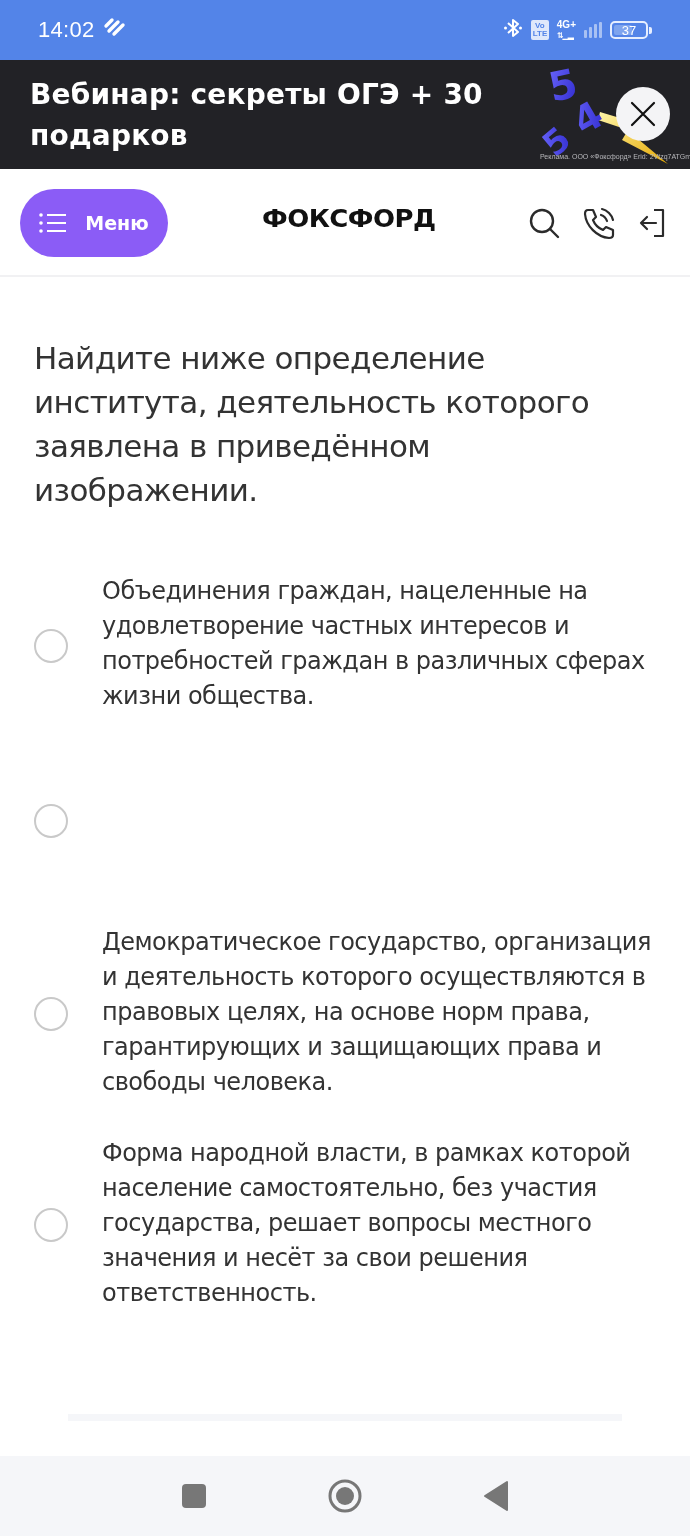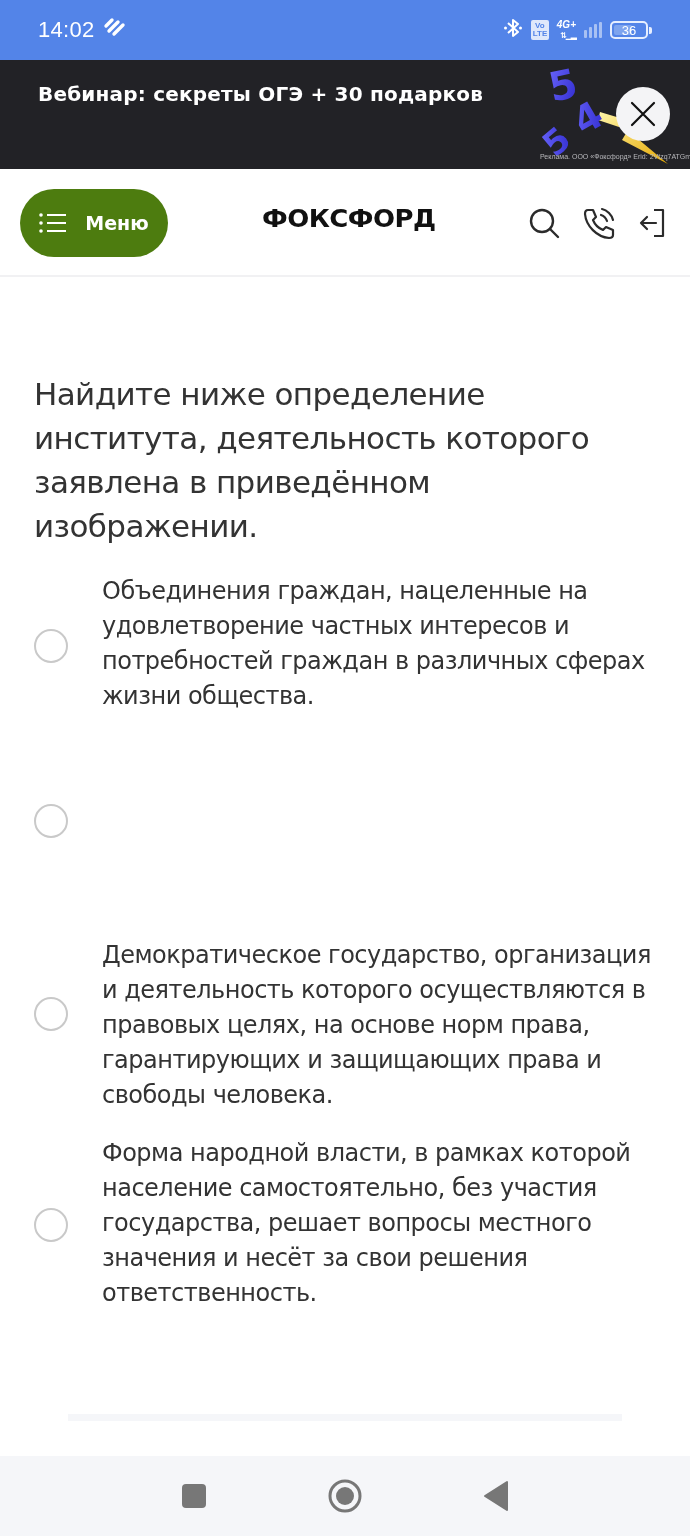--- a/index.html
+++ b/index.html
@@ -13,21 +13,21 @@
       display: flex; align-items: center; justify-content: space-between;
       padding: 0 38px 0 38px;
     }
     .status-left { display: flex; align-items: center; gap: 8px; font-size: 22px; }
     .status-time { font-family: "Liberation Sans", sans-serif; font-size: 22px; letter-spacing: 0.3px; }
     .status-right { display: flex; align-items: center; gap: 8px; }
     .volte {
       background: #dfe8fb; color: #5384e8; font-size: 8px; font-weight: bold;
       line-height: 8px; padding: 2px 2px; border-radius: 2px; text-align: center; width: 18px;
     }
-    .net { font-size: 10px; font-weight: bold; line-height: 10px; text-align: right; font-style: italic; }
+    .net { font-size: 10px; font-weight: bold; line-height: 10px; text-align: left; }
     .signal { display: flex; align-items: flex-end; gap: 2px; height: 16px; }
     .signal span { width: 3px; background: #a8c1f3; border-radius: 1px; }
     .battery {
       display: flex; align-items: center;
     }
     .battery-body {
       width: 38px; height: 18px; border: 2px solid #e6eeff; border-radius: 5px;
       display: flex; align-items: center; justify-content: center;
       font-size: 13px; color: #ffffff; position: relative;
     }
@@ -36,55 +36,55 @@
     }
     .battery-text { position: relative; z-index: 1; }
     .battery-cap { width: 3px; height: 7px; background: #e6eeff; margin-left: 1px; border-radius: 0 2px 2px 0; }
 
     
     .ad-banner {
       position: absolute; left: 0; top: 60px; width: 690px; height: 109px;
       background: #222226; overflow: hidden;
     }
     .ad-title {
-      position: absolute; left: 38px; top: 14px; width: 520px;
-      color: #ffffff; font-weight: bold; font-size: 20px; line-height: 41px;
+      position: absolute; left: 30px; top: 14px; width: 520px;
+      color: #ffffff; font-weight: bold; font-size: 28px; line-height: 41px;
       font-family: "DejaVu Sans", sans-serif; letter-spacing: 0.2px;
     }
     .ad-art { position: absolute; left: 540px; top: 0; width: 150px; height: 109px; }
     .ad-close {
       position: absolute; left: 616px; top: 27px; width: 54px; height: 54px;
       border-radius: 50%; background: #f4f4f6; display: flex; align-items: center; justify-content: center;
       cursor: pointer;
     }
     .ad-disclaimer {
       position: absolute; left: 540px; top: 93px; font-size: 7px; color: #b8b8bc; white-space: nowrap;
     }
 
     
     .site-header {
       position: absolute; left: 0; top: 169px; width: 690px; height: 108px; background: #ffffff;
       border-bottom: 2px solid #f1f1f3;
     }
     .menu-button {
       position: absolute; left: 20px; top: 20px; width: 148px; height: 68px;
-      background: #4d7c0f; border-radius: 34px; color: #ffffff;
+      background: #8b5cf6; border-radius: 34px; color: #ffffff;
       display: flex; align-items: center; justify-content: center; gap: 18px; cursor: pointer;
     }
     .menu-label { font-size: 19px; font-weight: bold; font-family: "DejaVu Sans", sans-serif; }
     .logo {
       position: absolute; left: 262px; top: 36px; font-family: "DejaVu Sans", sans-serif;
       font-weight: bold; font-size: 24px; color: #111111; letter-spacing: -0.5px;
       transform: scaleX(1.08); transform-origin: left;
     }
     .header-icon { position: absolute; top: 37px; width: 34px; height: 34px; cursor: pointer; }
 
     
     .question {
-      position: absolute; left: 34px; top: 372px; width: 620px;
+      position: absolute; left: 34px; top: 336px; width: 620px;
       font-size: 31px; line-height: 44px; color: #333333;
       font-family: "DejaVu Sans", sans-serif; letter-spacing: -0.6px;
     }
 
     
     .option { position: absolute; left: 0; width: 690px; cursor: pointer; }
     .radio {
       position: absolute; left: 34px; width: 34px; height: 34px; border-radius: 50%;
       border: 2px solid #c9c9c9; background: #ffffff;
     }
@@ -131,21 +131,21 @@
     </span>
     <span class="signal">
       <span style="height:8px"></span>
       <span style="height:11px"></span>
       <span style="height:14px"></span>
       <span style="height:16px"></span>
     </span>
     <span class="battery">
       <span class="battery-body">
         <span class="battery-fill"></span>
-        <span class="battery-text">36</span>
+        <span class="battery-text">37</span>
       </span>
       <span class="battery-cap"></span>
     </span>
   </div>
 </div>
 
 <div class="ad-banner">
   <div class="ad-title">Вебинар: секреты ОГЭ + 30 подарков</div>
   <svg class="ad-art" viewBox="0 0 150 109">
     <defs>
@@ -204,21 +204,21 @@
   <div class="radio" style="top:55px"></div>
   <div class="option-text" style="top:0">Объединения граждан, нацеленные на удовлетворение частных интересов и потребностей граждан в различных сферах жизни общества.</div>
 </div>
 
 <div class="option" style="top:749px;height:140px">
   <div class="radio" style="top:55px"></div>
 </div>
 
 <div class="option" style="top:925px;height:176px">
   <div class="radio" style="top:72px"></div>
-  <div class="option-text" style="top:13px;width:570px">Демократическое государство, организация и деятельность которого осуществляются в правовых целях, на основе норм права, гарантирующих и защищающих права и свободы человека.</div>
+  <div class="option-text" style="top:0;width:570px">Демократическое государство, организация и деятельность которого осуществляются в правовых целях, на основе норм права, гарантирующих и защищающих права и свободы человека.</div>
 </div>
 
 <div class="option" style="top:1136px;height:176px">
   <div class="radio" style="top:72px"></div>
   <div class="option-text" style="top:0">Форма народной власти, в рамках которой население самостоятельно, без участия государства, решает вопросы местного значения и несёт за свои решения ответственность.</div>
 </div>
 
 <div class="divider-line"></div>
 
 <div class="nav-bar">

